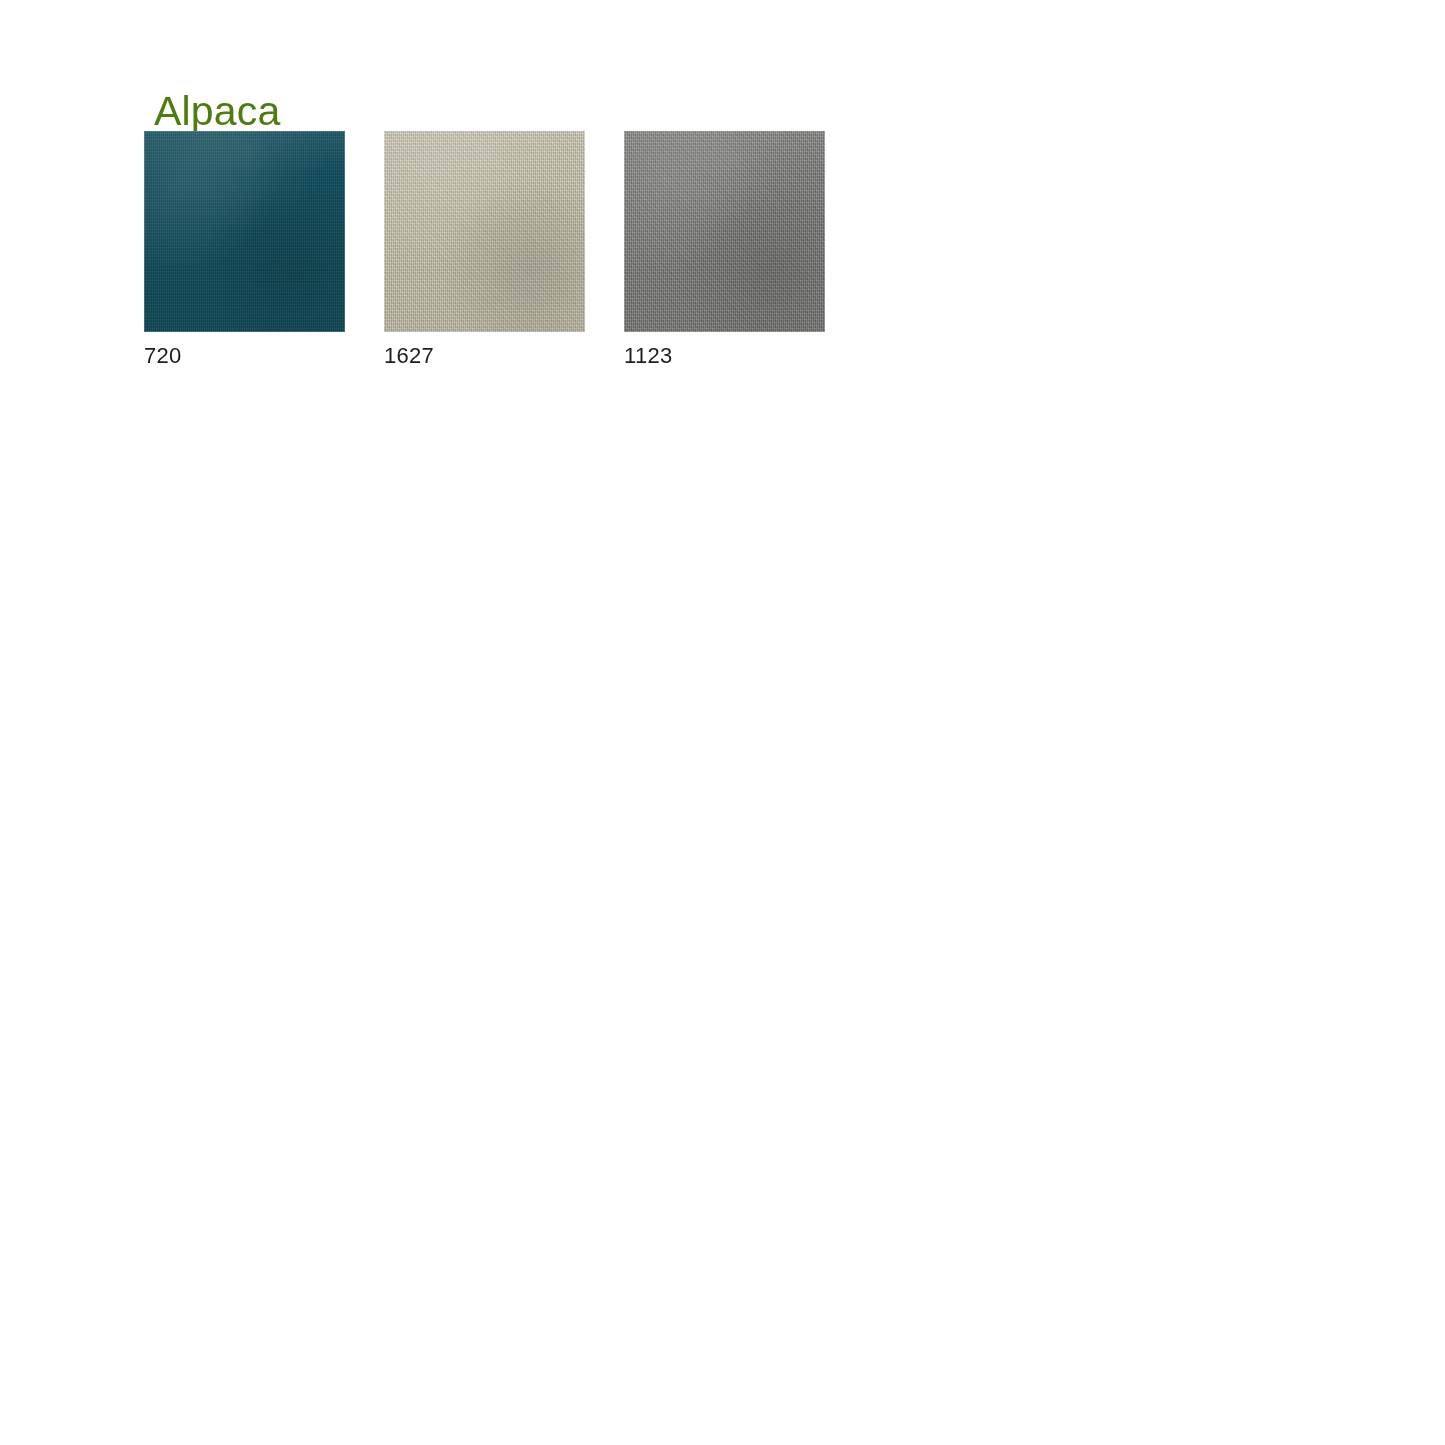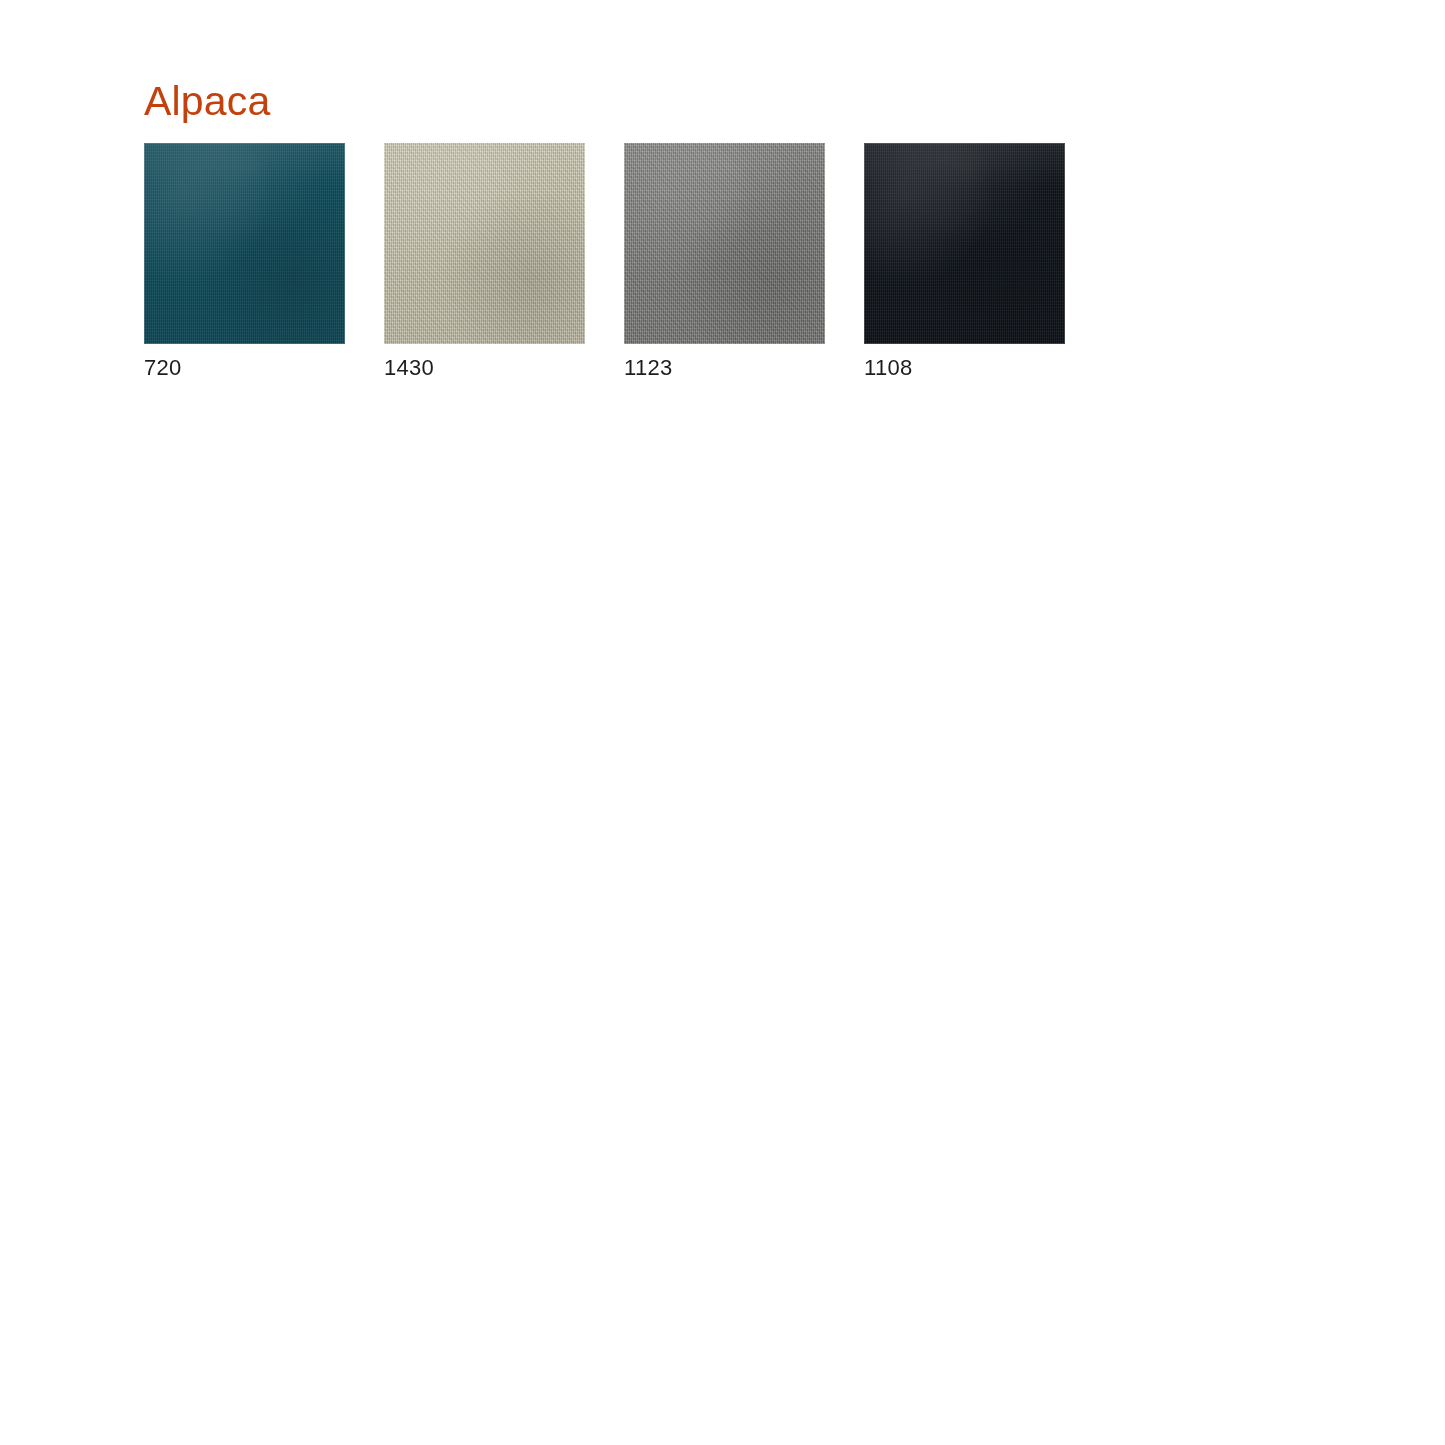--- a/index.html
+++ b/index.html
@@ -23,35 +23,35 @@
     height: 1445px;
     box-sizing: border-box;
     padding: 0;
   }
 
   
   .collection-title {
     position: absolute;
     left: 144px;
     top: 79px;
-    margin: 0;
+    margin: 10px;
     font-family: "Liberation Sans", sans-serif;
     font-size: 41px;
     font-weight: 300;
     letter-spacing: 0.2px;
     line-height: 1.1;
-    color: #c2410c;
+    color: #4d7c0f;
     white-space: nowrap;
   }
 
   
   .swatch-grid {
     position: absolute;
     left: 144px;
-    top: 143px;
+    top: 131px;
     width: 1200px;
     display: grid;
     grid-template-columns: repeat(5, 201px);
     column-gap: 39px;
     row-gap: 52px;
   }
 
   .swatch-cell {
     width: 201px;
   }
@@ -133,25 +133,21 @@
 
   <h1 class="collection-title">Alpaca</h1>
 
   <div class="swatch-grid">
       <div class="swatch-cell">
         <div class="swatch-chip" style="background-color: rgb(14, 74, 89);"></div>
         <div class="swatch-label">720</div>
       </div>
       <div class="swatch-cell">
         <div class="swatch-chip heather" style="background-color: rgb(205, 201, 177);"></div>
-        <div class="swatch-label">1430</div>
+        <div class="swatch-label">1627</div>
       </div>
       <div class="swatch-cell">
         <div class="swatch-chip heather" style="background-color: rgb(124, 124, 122);"></div>
         <div class="swatch-label">1123</div>
-      </div>
-      <div class="swatch-cell">
-        <div class="swatch-chip" style="background-color: rgb(14, 19, 25);"></div>
-        <div class="swatch-label">1108</div>
       </div>
     </div>
 
 </div>
 
 </body></html>

